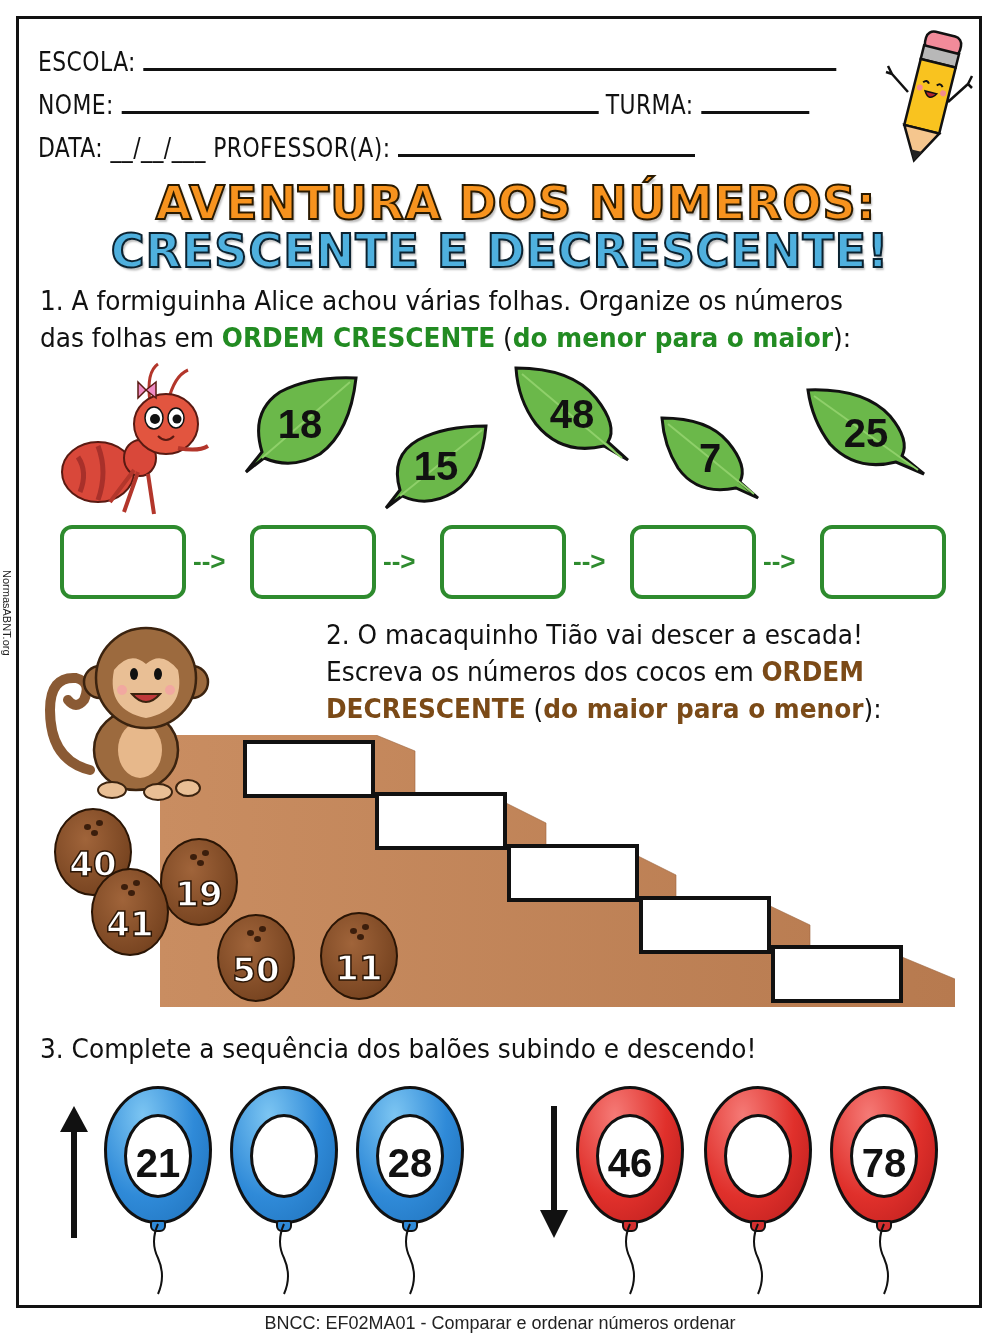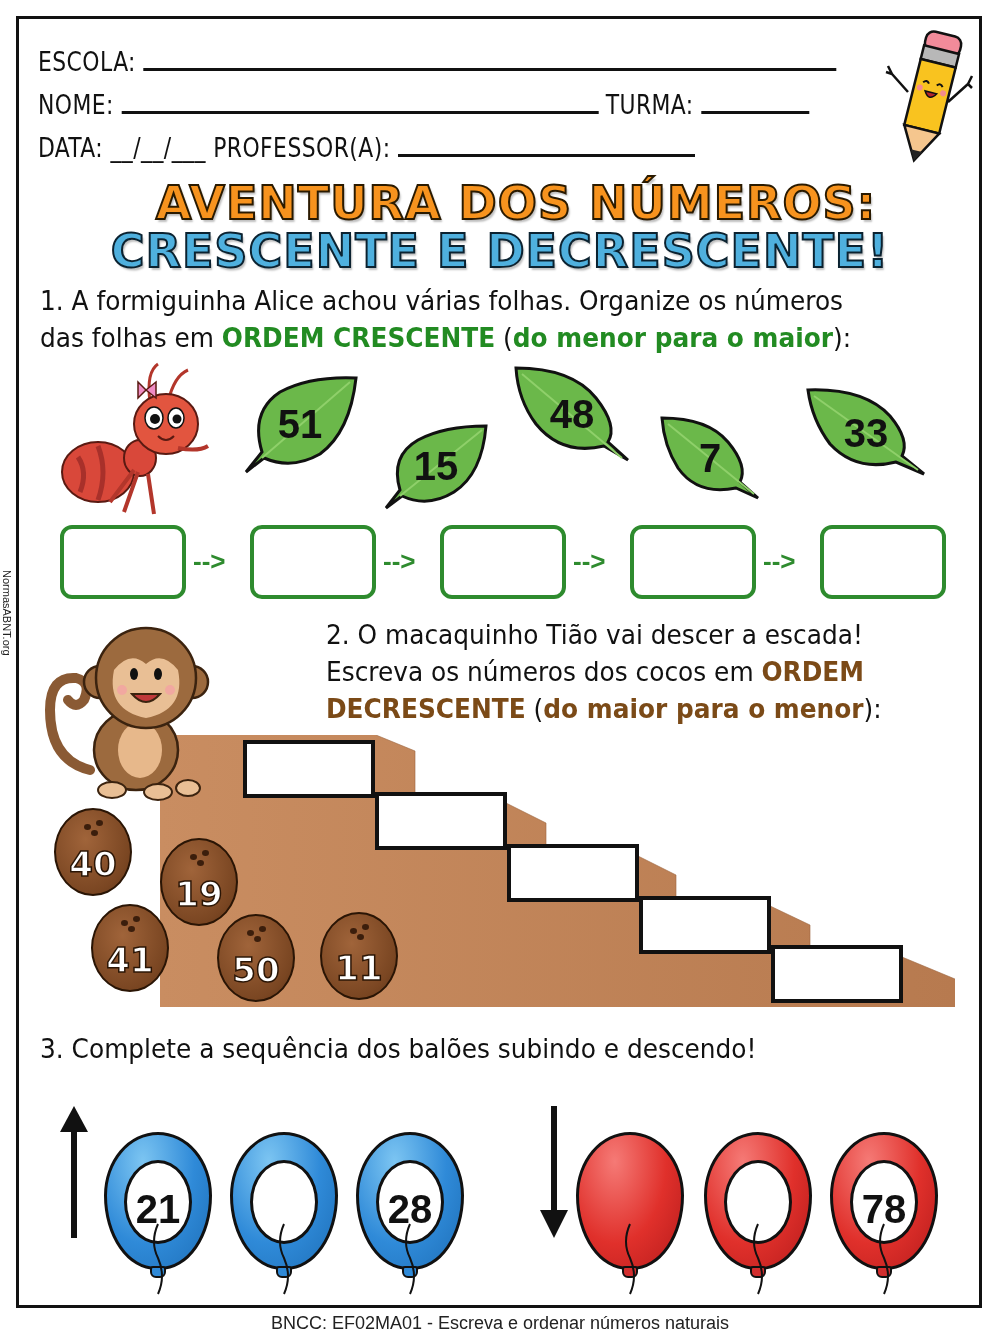--- a/index.html
+++ b/index.html
@@ -17,21 +17,21 @@
   .brown{color:#7b4a17;font-weight:bold;}
   .leaf{position:absolute;}
   .leaf .num{position:absolute;left:0;right:0;top:50%;transform:translateY(-50%);text-align:center;font-family:"Liberation Sans",sans-serif;font-weight:bold;font-size:40px;color:#111;}
   .ansbox{position:absolute;top:525px;width:126px;height:74px;border:4px solid #2e8b2e;border-radius:12px;box-sizing:border-box;background:#fff;}
   .arrow-dash{position:absolute;top:546px;font-family:"Liberation Sans",sans-serif;font-weight:bold;font-size:26px;color:#2e8b2e;}
   .stepbox{position:absolute;width:132px;height:58px;border:4px solid #111;box-sizing:border-box;background:#fff;}
   .coco{position:absolute;width:78px;height:88px;border-radius:50%;background:radial-gradient(ellipse at 40% 35%,#a0643a,#7a4622 70%,#5c3318);border:2px solid #2a1505;box-sizing:border-box;}
   .coco .eyes{position:absolute;left:28px;top:10px;width:24px;height:16px;}
   .coco .eyes i{position:absolute;width:7px;height:6px;border-radius:50%;background:#3b1e0c;}
   .coco .num{position:absolute;left:0;right:0;top:34px;text-align:center;font-family:"DejaVu Sans",sans-serif;font-size:34px;color:#fff;-webkit-text-stroke:1.5px #2a1505;font-weight:bold;}
-  .balloon{position:absolute;top:1132px;width:108px;height:150px;}
+  .balloon{position:absolute;top:1086px;width:108px;height:150px;}
   .balloon .body{position:absolute;left:0;top:0;width:108px;height:138px;border-radius:50% 50% 48% 48%/46% 46% 54% 54%;border:3px solid #111;box-sizing:border-box;}
   .balloon.blue .body{background:radial-gradient(ellipse at 35% 20%,#7cc5f2,#2f8ad8 55%,#1e6fb8);}
   .balloon.red .body{background:radial-gradient(ellipse at 35% 20%,#f57a76,#e0302b 55%,#b71c1c);}
   .balloon .inner{position:absolute;left:20px;top:28px;width:68px;height:84px;border-radius:50%;background:#fff;border:3px solid #111;box-sizing:border-box;}
   .balloon .num{position:absolute;left:0;right:0;top:24px;text-align:center;font-family:"Liberation Sans",sans-serif;font-weight:bold;font-size:40px;color:#111;}
   .balloon .knot{position:absolute;left:46px;top:134px;width:16px;height:12px;border:2px solid #111;box-sizing:border-box;border-radius:3px 3px 6px 6px;}
   .balloon.blue .knot{background:#2f8ad8;}
   .balloon.red .knot{background:#d32f2f;}
   .footer{position:absolute;left:0;top:1313px;width:1000px;text-align:center;font-family:"Liberation Sans",sans-serif;font-size:18px;color:#222;}
 </style>
@@ -98,21 +98,21 @@
   <path d="M100 74 q8 8 16 0" stroke="#5a1a12" stroke-width="2" fill="none"></path>
   <path d="M88 28 l-8 -8 v16 z M88 28 l10 -8 v16 z" fill="#f08cc4" stroke="#5a1a12" stroke-width="1.5"></path>
   <path d="M80 110 L66 150 M90 112 L96 152 M76 108 L52 140 M120 86 Q140 90 150 84" stroke="#b3362b" stroke-width="4" fill="none"></path>
 </svg>
 
 <div class="leaf" style="left:240px;top:372px;width:120px;height:104px;">
   <svg width="120" height="104" viewBox="0 0 120 104">
       <path d="M6 100 L22 80 Q10 40 40 20 Q70 4 116 6 Q110 60 80 82 Q52 98 24 86 Z" fill="#6bb84a" stroke="#111" stroke-width="3"></path>
       <path d="M22 86 L110 10" stroke="#8fd06a" stroke-width="2"></path>
     </svg>
-  <div class="num">51</div>
+  <div class="num">18</div>
 </div>
 <div class="leaf" style="left:382px;top:420px;width:108px;height:92px;">
   <svg width="108" height="92" viewBox="0 0 108 92">
       <path d="M4 88 L18 70 Q8 36 36 20 Q62 6 104 6 Q100 54 72 72 Q46 88 20 76 Z" fill="#6bb84a" stroke="#111" stroke-width="3"></path>
       <path d="M18 76 L100 10" stroke="#8fd06a" stroke-width="2"></path>
     </svg>
   <div class="num">15</div>
 </div>
 <div class="leaf" style="left:512px;top:364px;width:120px;height:100px;">
   <svg width="120" height="100" viewBox="0 0 120 100">
@@ -126,21 +126,21 @@
       <path d="M4 4 Q50 4 70 28 Q90 52 82 68 L100 84 L78 74 Q40 82 20 54 Q6 32 4 4 Z" fill="#6bb84a" stroke="#111" stroke-width="3"></path>
       <path d="M10 10 L96 80" stroke="#8fd06a" stroke-width="2"></path>
     </svg>
   <div class="num">7</div>
 </div>
 <div class="leaf" style="left:804px;top:386px;width:124px;height:94px;">
   <svg width="124" height="94" viewBox="0 0 124 94">
       <path d="M4 4 Q60 2 86 30 Q106 54 98 70 L120 88 L92 76 Q52 86 26 58 Q8 34 4 4 Z" fill="#6bb84a" stroke="#111" stroke-width="3"></path>
       <path d="M10 10 L114 84" stroke="#8fd06a" stroke-width="2"></path>
     </svg>
-  <div class="num">33</div>
+  <div class="num">25</div>
 </div>
 
 <div class="ansbox" style="left:60px;"></div>
 <div class="arrow-dash" style="left:193px;">--&gt;</div>
 <div class="ansbox" style="left:250px;"></div>
 <div class="arrow-dash" style="left:383px;">--&gt;</div>
 <div class="ansbox" style="left:440px;"></div>
 <div class="arrow-dash" style="left:573px;">--&gt;</div>
 <div class="ansbox" style="left:630px;"></div>
 <div class="arrow-dash" style="left:763px;">--&gt;</div>
@@ -195,21 +195,21 @@
   <div class="num">40</div>
 </div>
 <div class="coco" style="left:160px;top:838px;">
   <div class="eyes">
       <i style="left:0;top:4px"></i>
       <i style="left:12px;top:0"></i>
       <i style="left:7px;top:10px"></i>
     </div>
   <div class="num">19</div>
 </div>
-<div class="coco" style="left:91px;top:904px;">
+<div class="coco" style="left:91px;top:868px;">
   <div class="eyes">
       <i style="left:0;top:4px"></i>
       <i style="left:12px;top:0"></i>
       <i style="left:7px;top:10px"></i>
     </div>
   <div class="num">41</div>
 </div>
 <div class="coco" style="left:217px;top:914px;">
   <div class="eyes">
       <i style="left:0;top:4px"></i>
@@ -256,20 +256,23 @@
   <div class="knot"></div>
 </div>
 
 <svg style="position:absolute;left:536px;top:1104px;" width="40" height="138" viewBox="0 0 40 138">
   <path d="M18 2 L18 112" stroke="#111" stroke-width="6"></path>
     <path d="M4 106 L18 134 L32 106 Z" fill="#111"></path>
 </svg>
 
 <div class="balloon red" style="left:576px;">
   <div class="body"></div>
+  <div class="inner">
+      <div class="num">46</div>
+    </div>
   <div class="knot"></div>
 </div>
 <div class="balloon red" style="left:704px;">
   <div class="body"></div>
   <div class="inner">
       <div class="num"></div>
     </div>
   <div class="knot"></div>
 </div>
 <div class="balloon red" style="left:830px;">
@@ -284,13 +287,13 @@
   <g stroke="#111" stroke-width="2" fill="none">
     <path d="M158 2 q-8 18 0 34 q8 18 0 36"></path>
     <path d="M284 2 q-8 18 0 34 q8 18 0 36"></path>
     <path d="M410 2 q-8 18 0 34 q8 18 0 36"></path>
     <path d="M630 2 q-8 18 0 34 q8 18 0 36"></path>
     <path d="M758 2 q-8 18 0 34 q8 18 0 36"></path>
     <path d="M884 2 q-8 18 0 34 q8 18 0 36"></path>
   </g>
 </svg>
 
-<div class="footer">BNCC: EF02MA01 - Escreva e ordenar números naturais</div>
+<div class="footer">BNCC: EF02MA01 - Comparar e ordenar números ordenar</div>
 
 </body></html>

